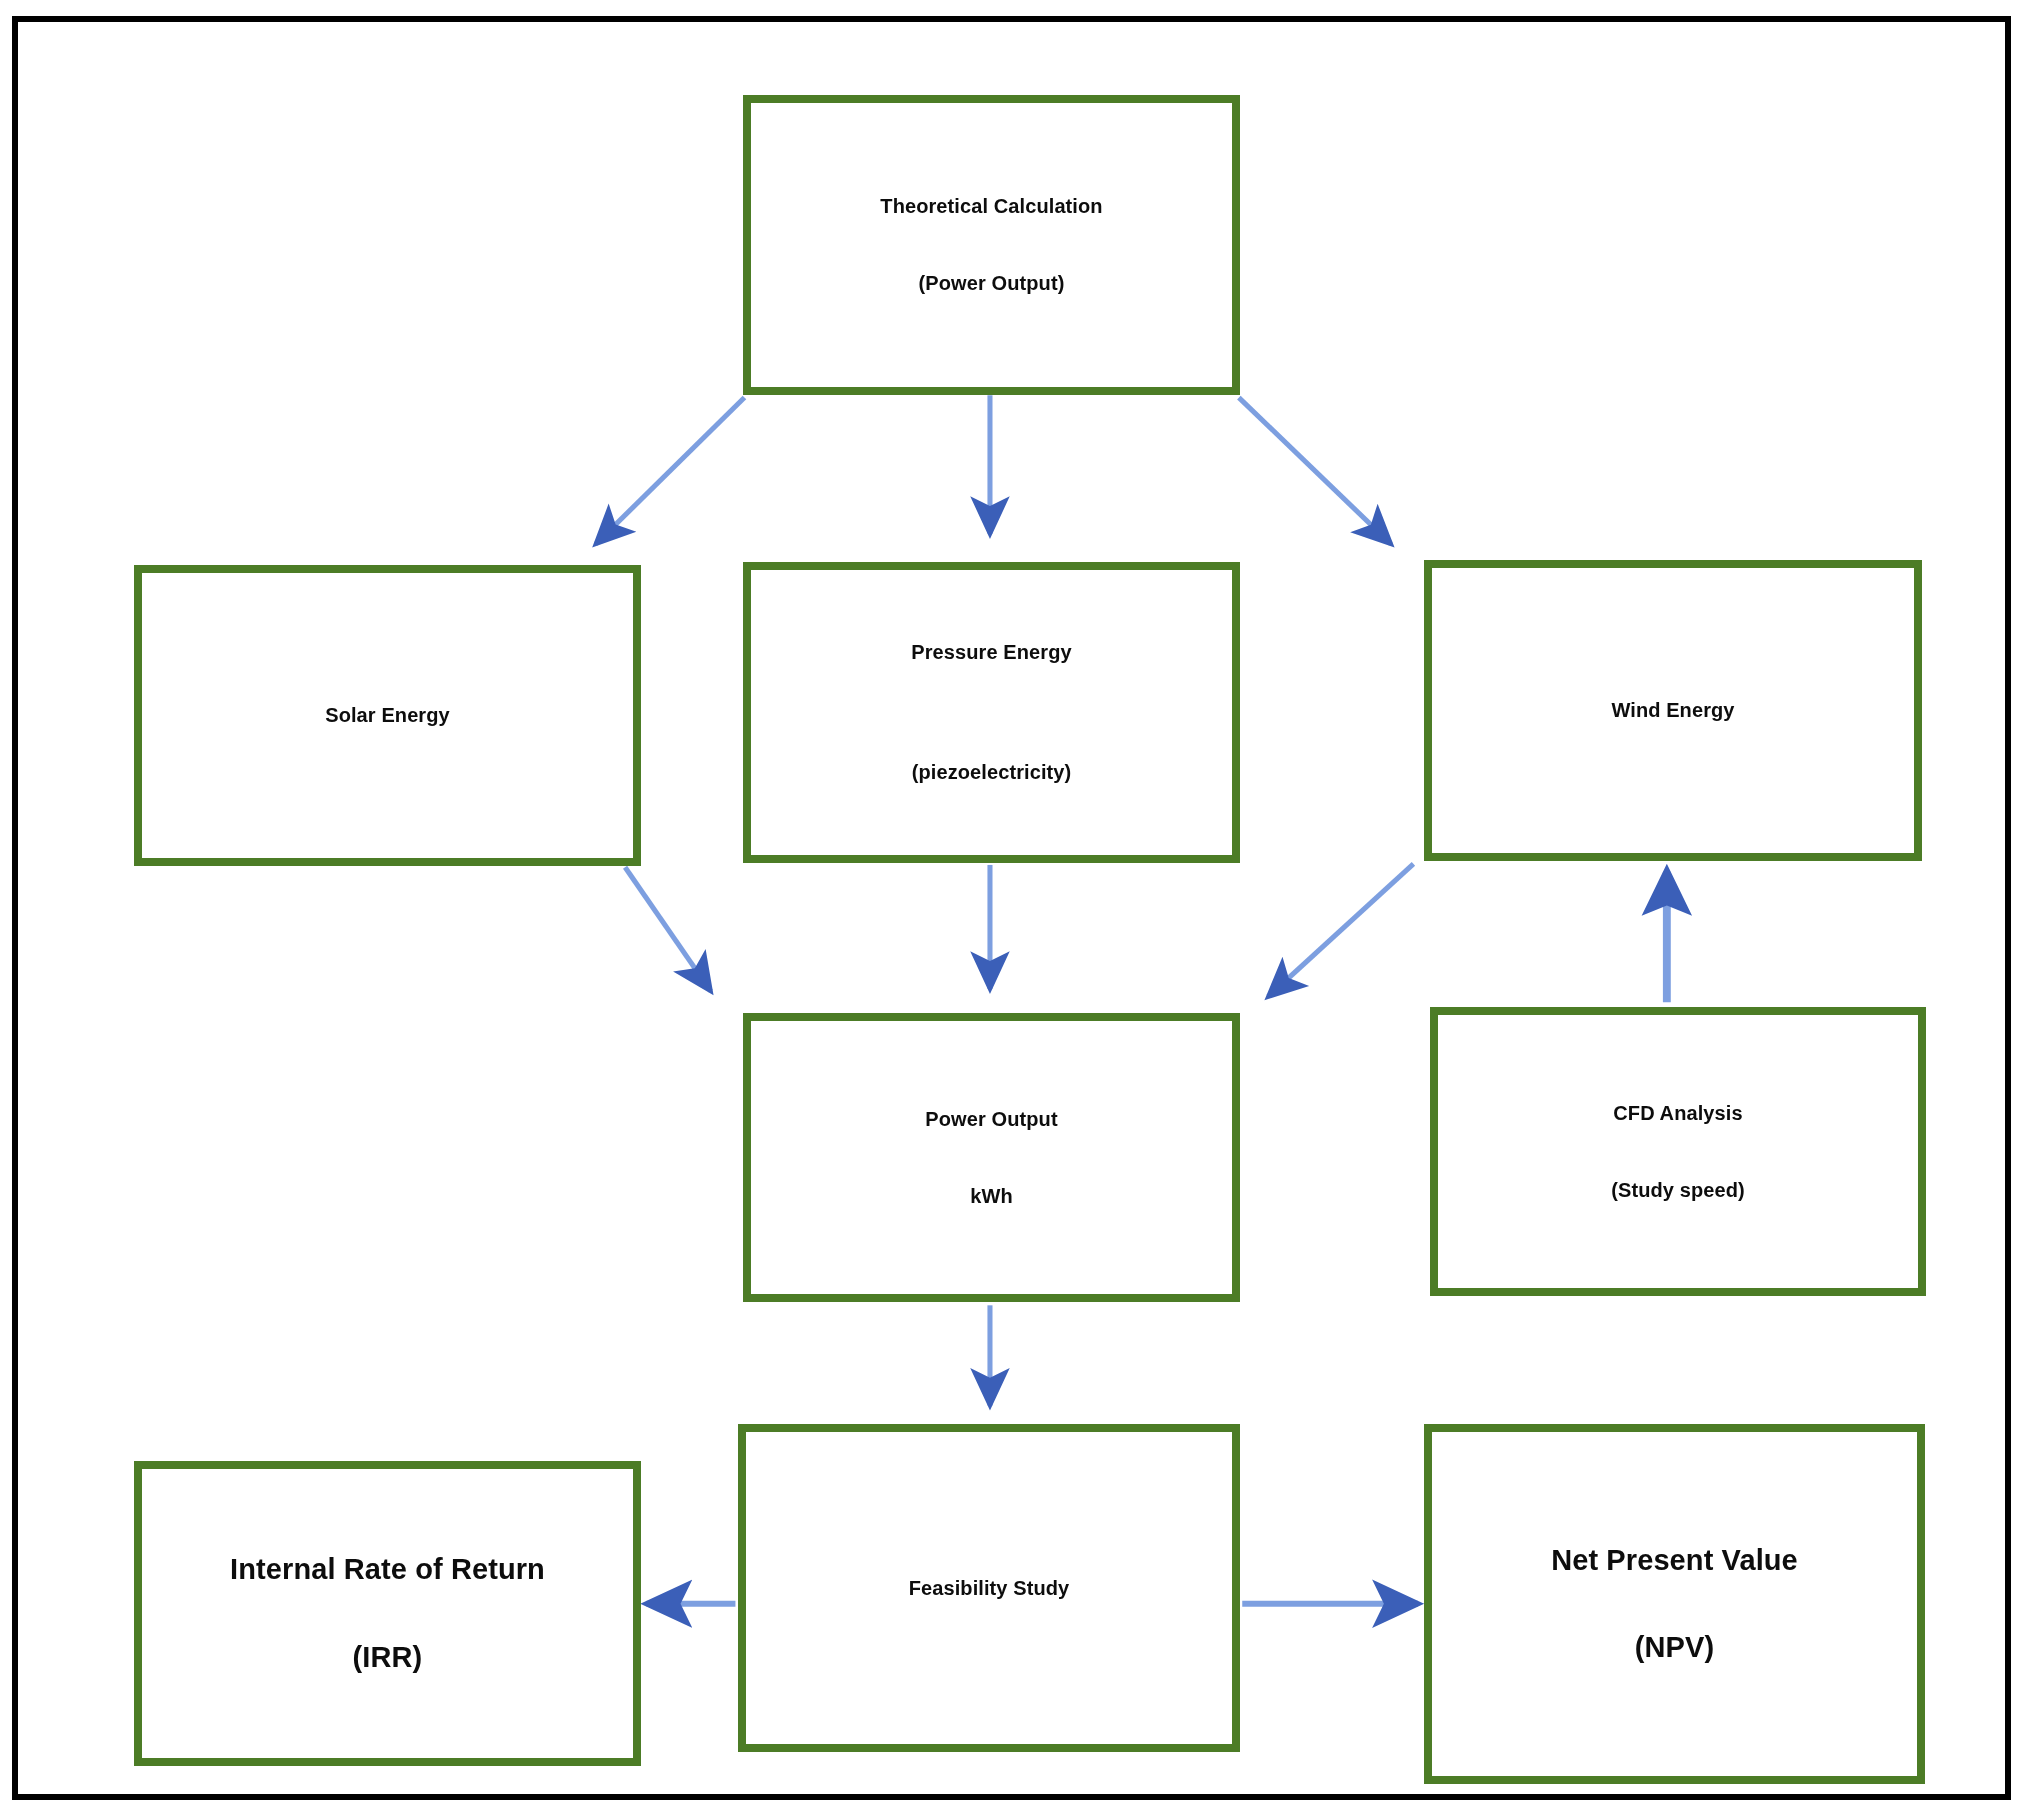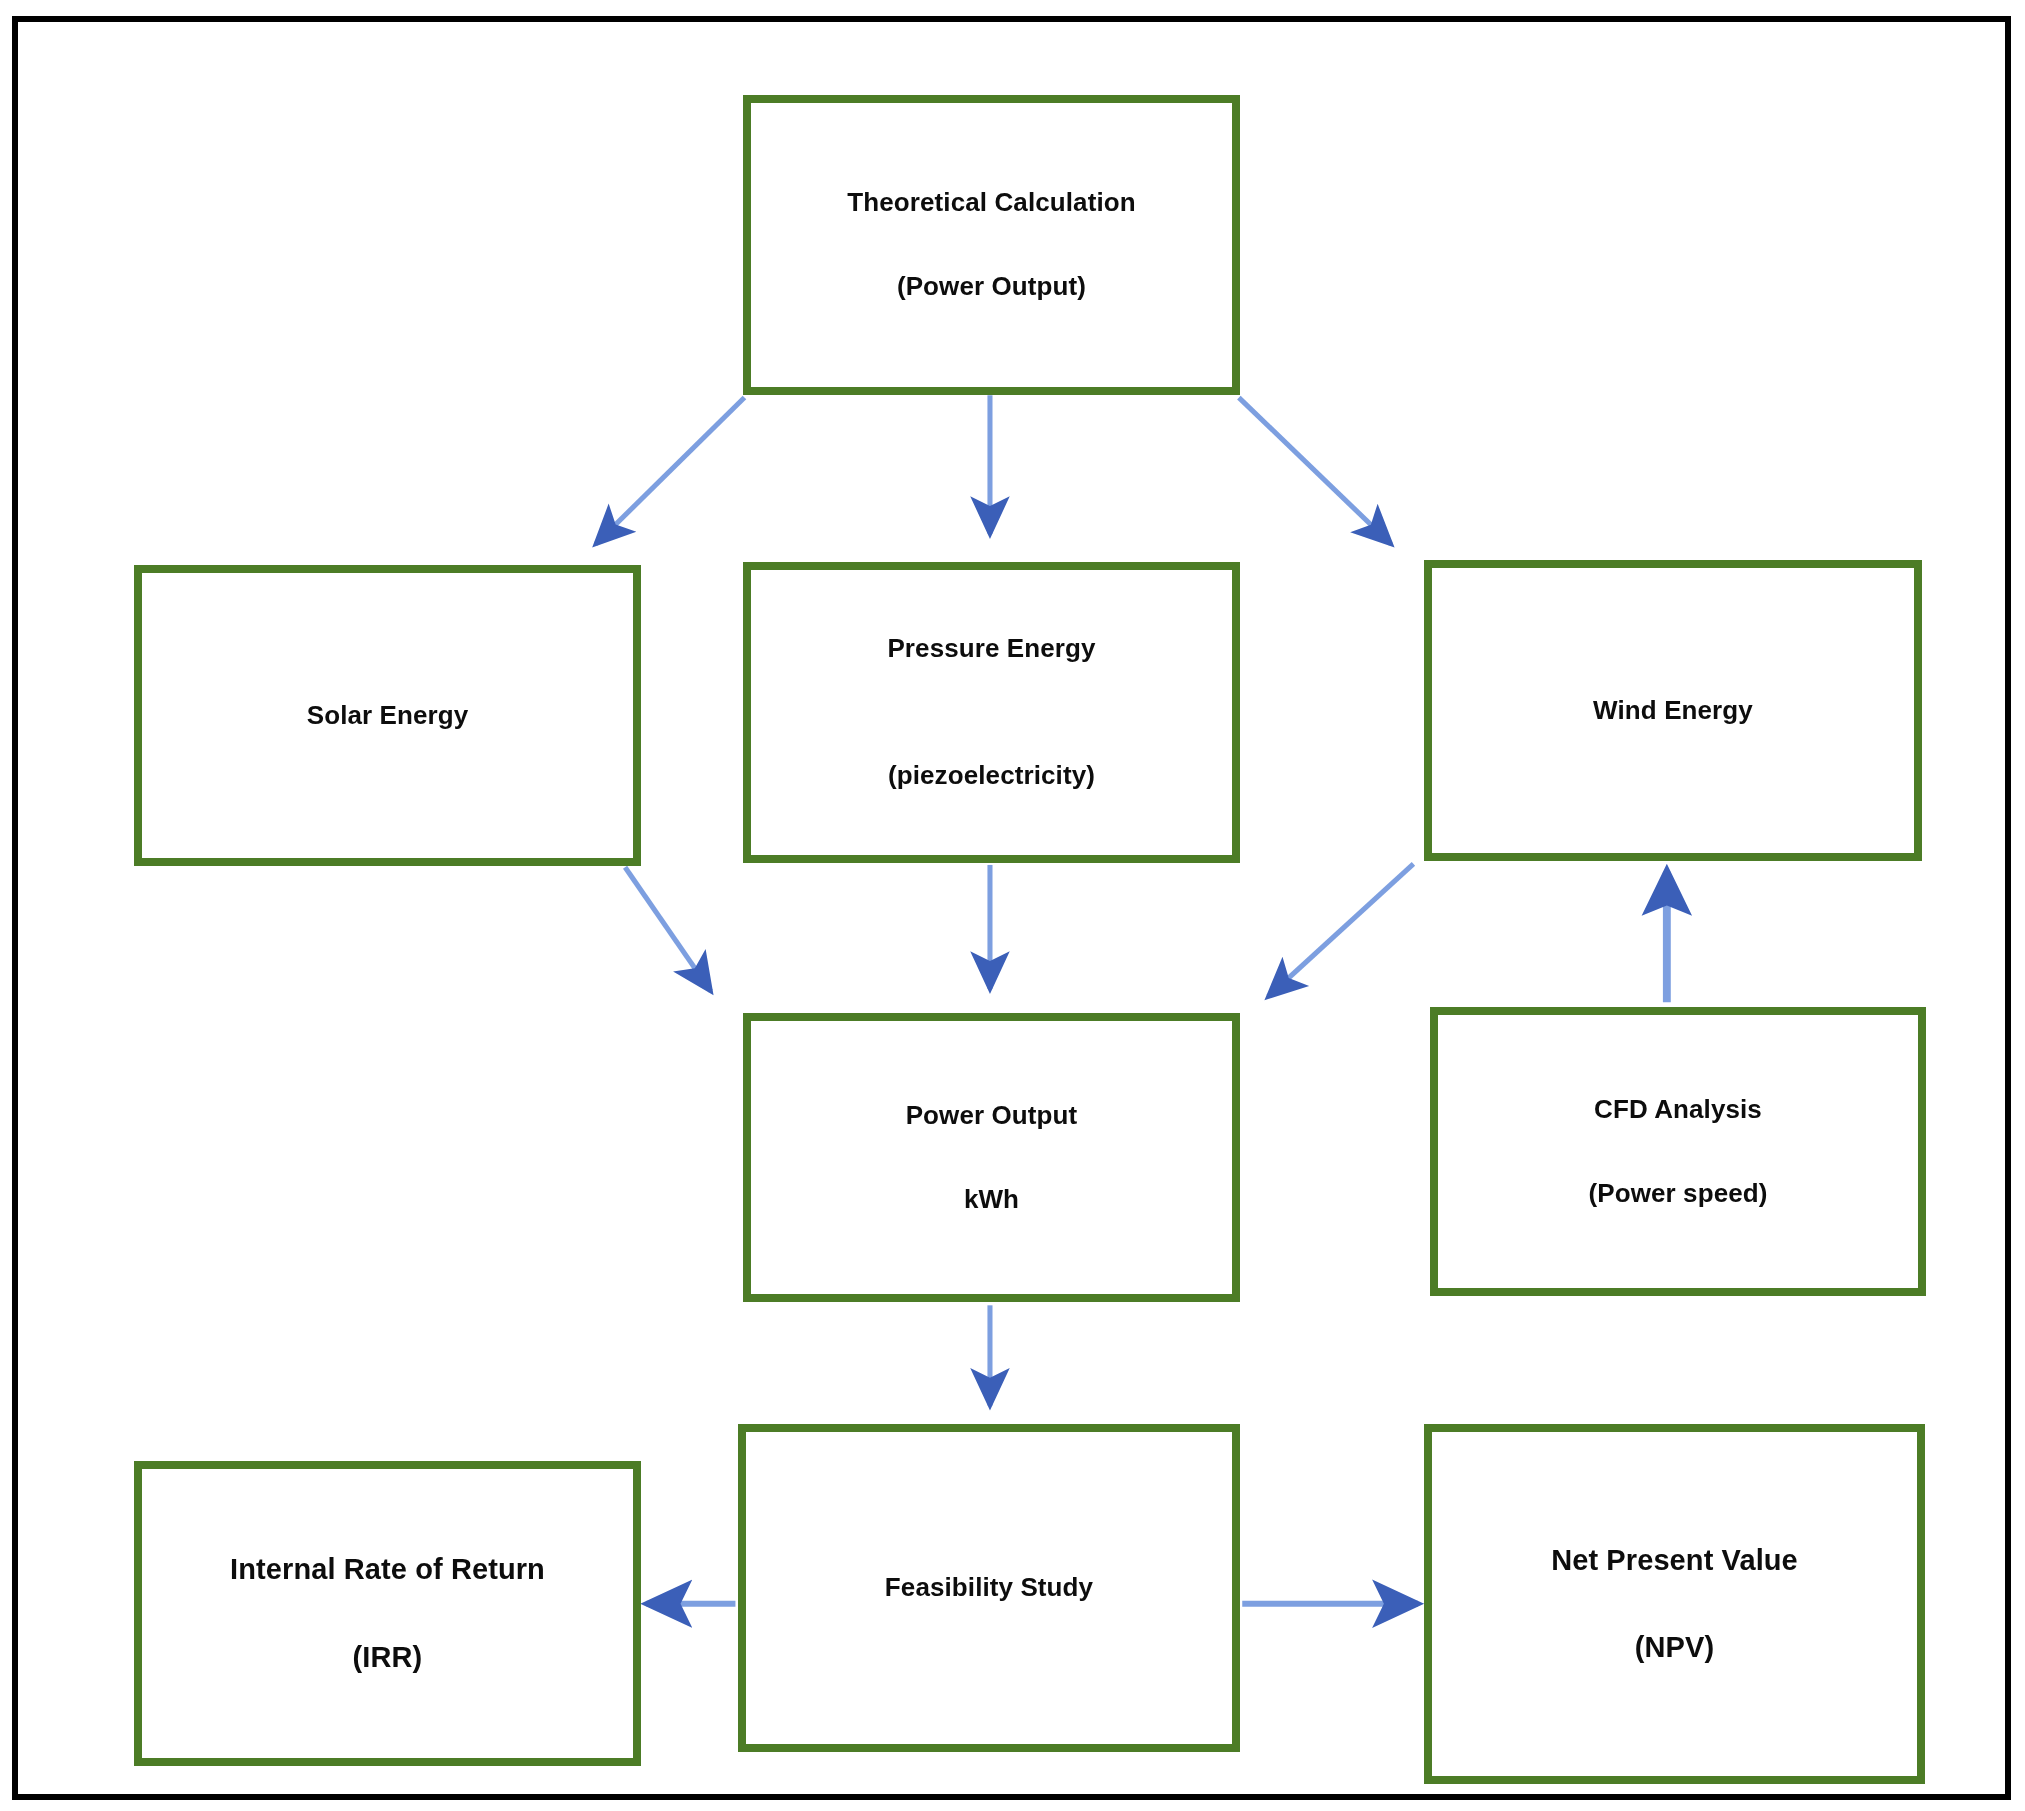--- a/index.html
+++ b/index.html
@@ -41,21 +41,21 @@
     box-sizing: border-box;
     background: #ffffff;
     border: 8px solid #4C7C26;
     display: flex;
     flex-direction: column;
     align-items: center;
     justify-content: center;
     text-align: center;
     color: #0d0d0d;
     font-weight: bold;
-    font-size: 26px;
+    font-size: 20px;
     line-height: 1.15;
     letter-spacing: 0.1px;
   }
   .node .line1 { display: block; }
   .node .line2 { display: block; margin-top: 54px; }
   .node.single .line1 { margin: 0; }
 
   
   #node-theoretical   { left:743px; top:95px;  width:497px;  height:300px; }
   #node-solar         { left:134px;  top:565px; width:507px;  height:301px; }
@@ -127,21 +127,21 @@
     <span class="line1">Wind Energy</span>
   </div>
 
   <div class="node" id="node-power-output">
     <span class="line1">Power Output</span>
     <span class="line2">kWh</span>
   </div>
 
   <div class="node" id="node-cfd">
     <span class="line1">CFD Analysis</span>
-    <span class="line2">(Power speed)</span>
+    <span class="line2">(Study speed)</span>
   </div>
 
   <div class="node" id="node-irr">
     <span class="line1">Internal Rate of Return</span>
     <span class="line2">(IRR)</span>
   </div>
 
   <div class="node single" id="node-feasibility">
     <span class="line1">Feasibility Study</span>
   </div>

